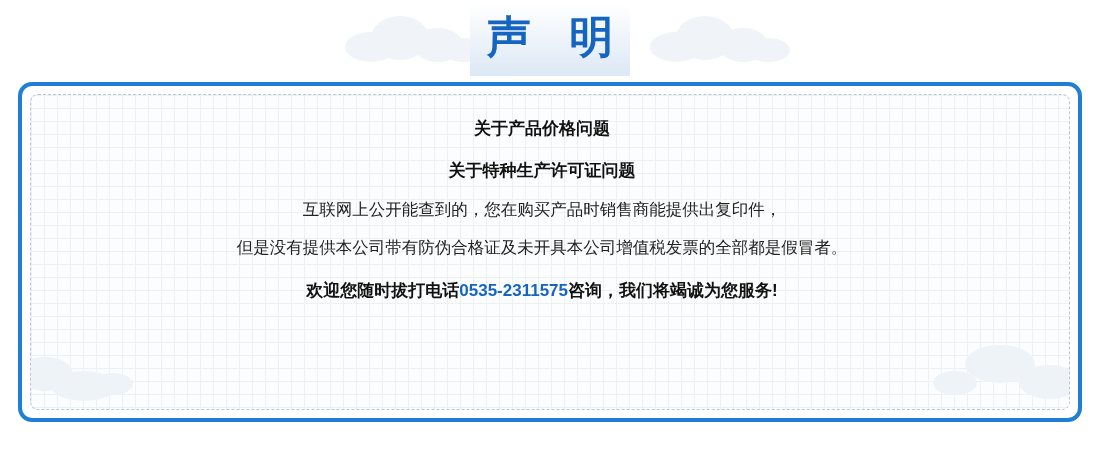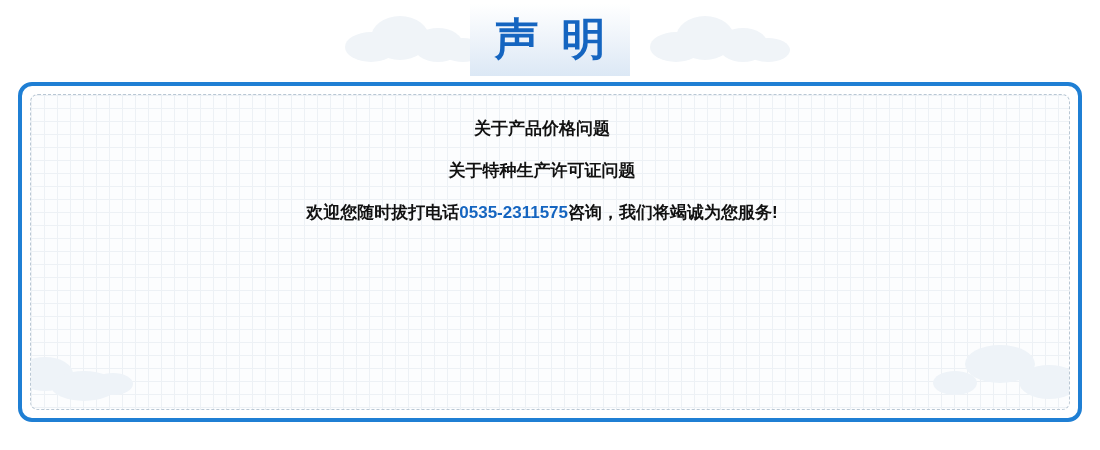--- a/index.html
+++ b/index.html
@@ -62,21 +62,21 @@
     z-index: 3;
   }
 
   .title-text {
     font-size: 44px;
     font-weight: bold;
     color: #1565c0;
     letter-spacing: 6px;
     text-indent: 6px;
     line-height: 1;
-    font-family: Liberation Serif, serif;
+    font-family: Liberation Mono, monospace;
   }
 
   
   .panel {
     position: absolute;
     left: 18px;
     top: 82px;
     width: 1064px;
     height: 340px;
     border: 4px solid #1f7fd4;
@@ -198,21 +198,23 @@
 
       <div class="content">
 
         <div class="section-heading">关于产品价格问题</div>
 
 
 
         <div class="section-heading second">关于特种生产许可证问题</div>
 
 
-
+        <p class="para">互联网上公开能查到的，您在购买产品时销售商能提供出复印件，</p>
+
+        <p class="para">但是没有提供本公司带有防伪合格证及未开具本公司增值税发票的全部都是假冒者。</p>
 
         <div class="footer-line">
           <span>欢迎您随时拔打电话</span><span class="phone">0535-2311575</span><span>咨询，我们将竭诚为您服务!</span>
         </div>
 
       </div>
     </div>
   </div>
 </div>
 

